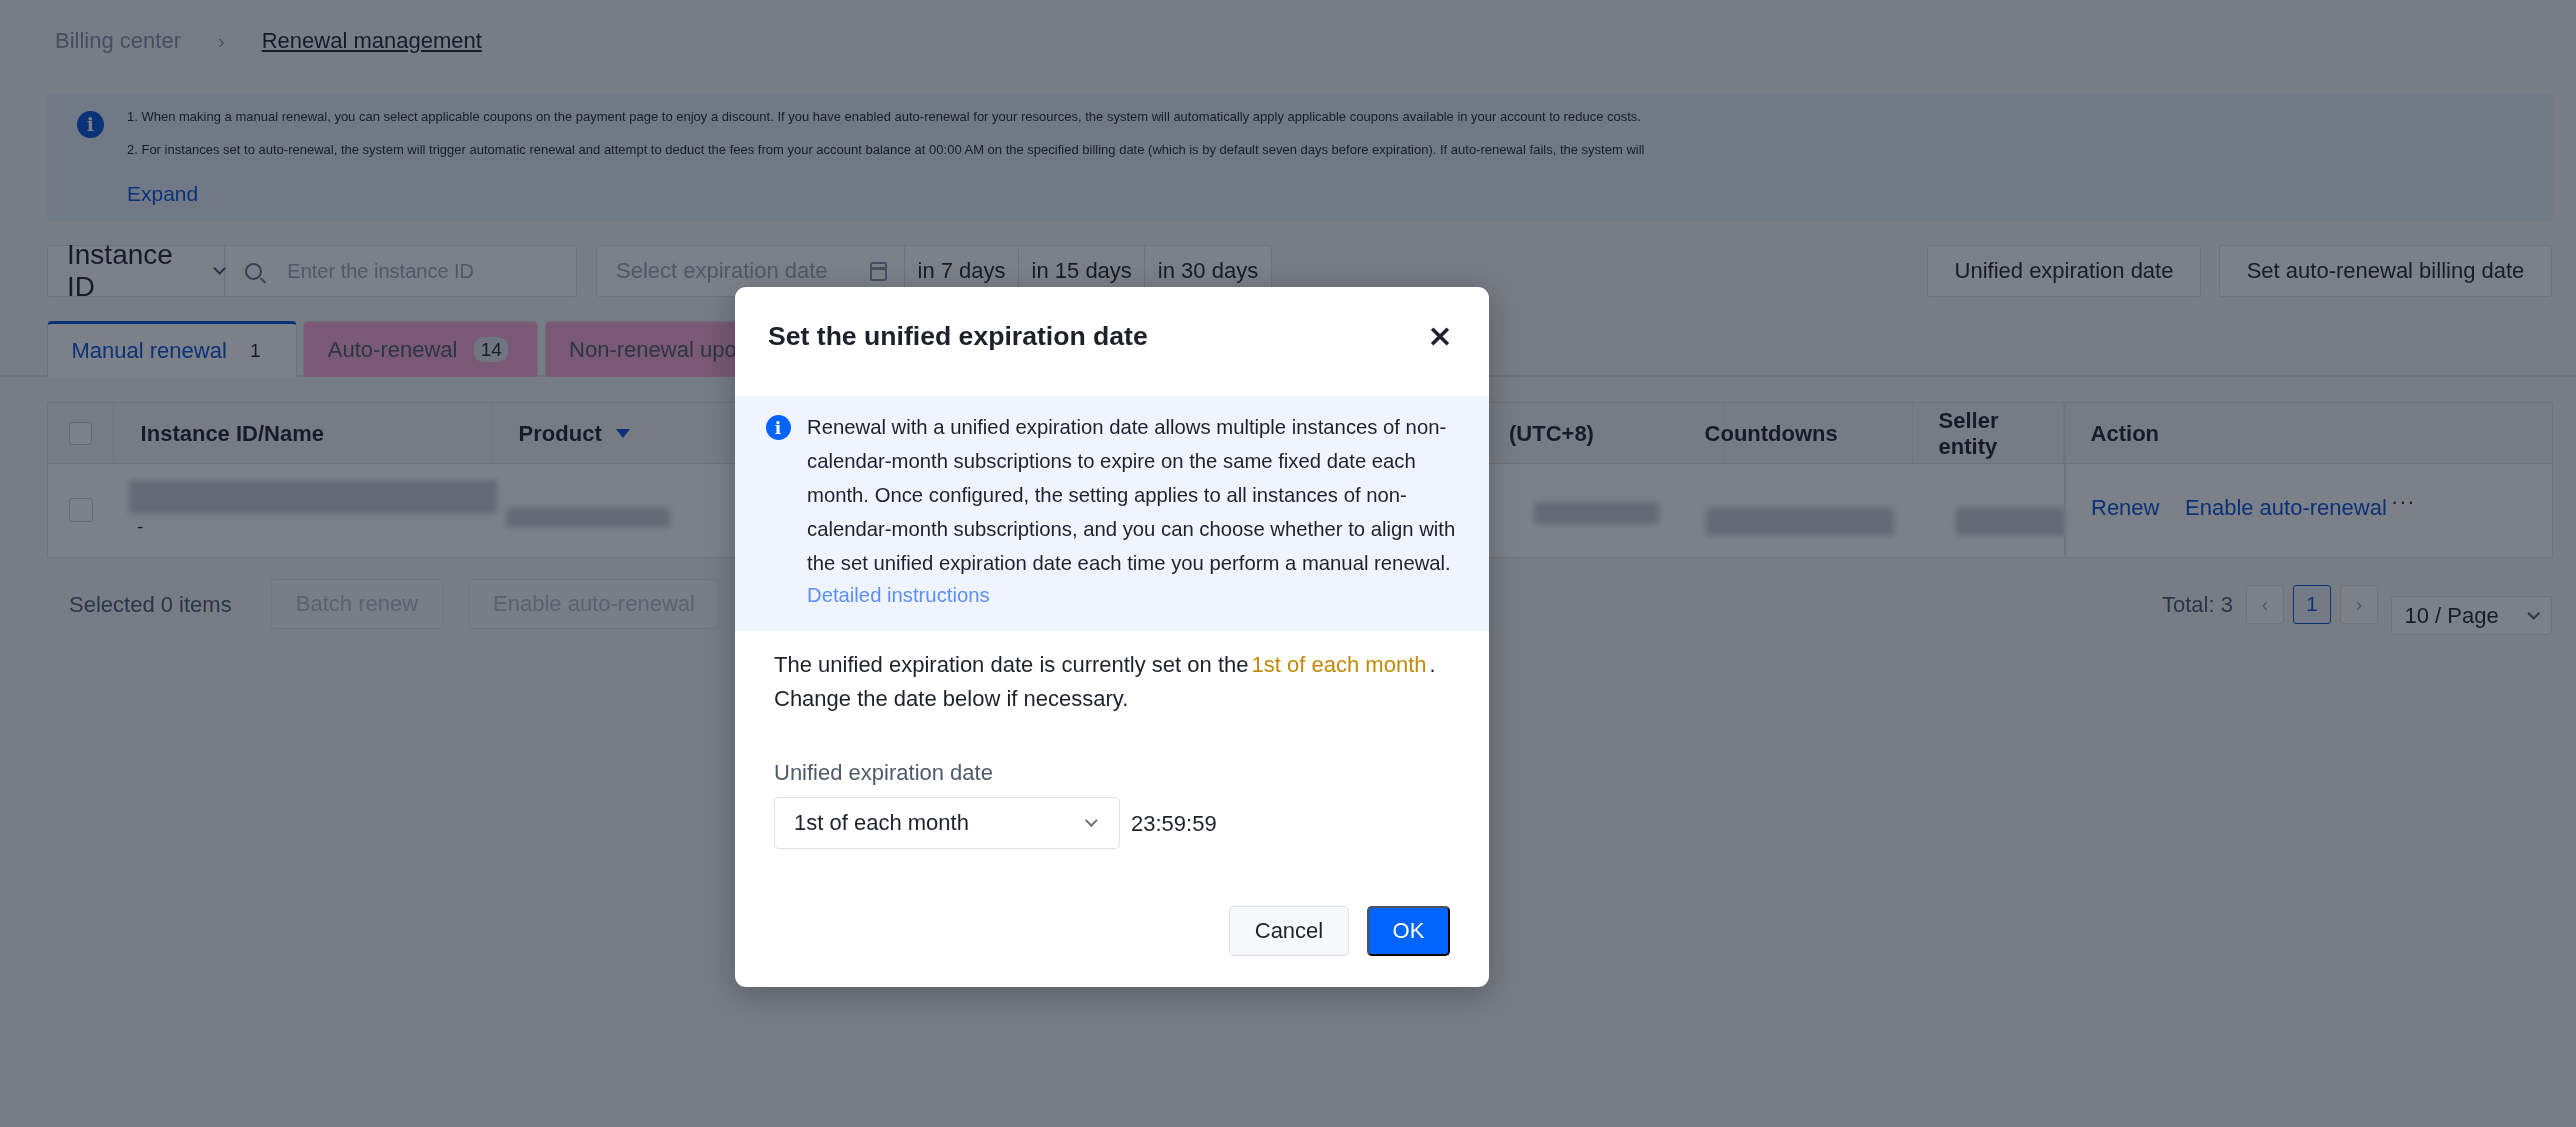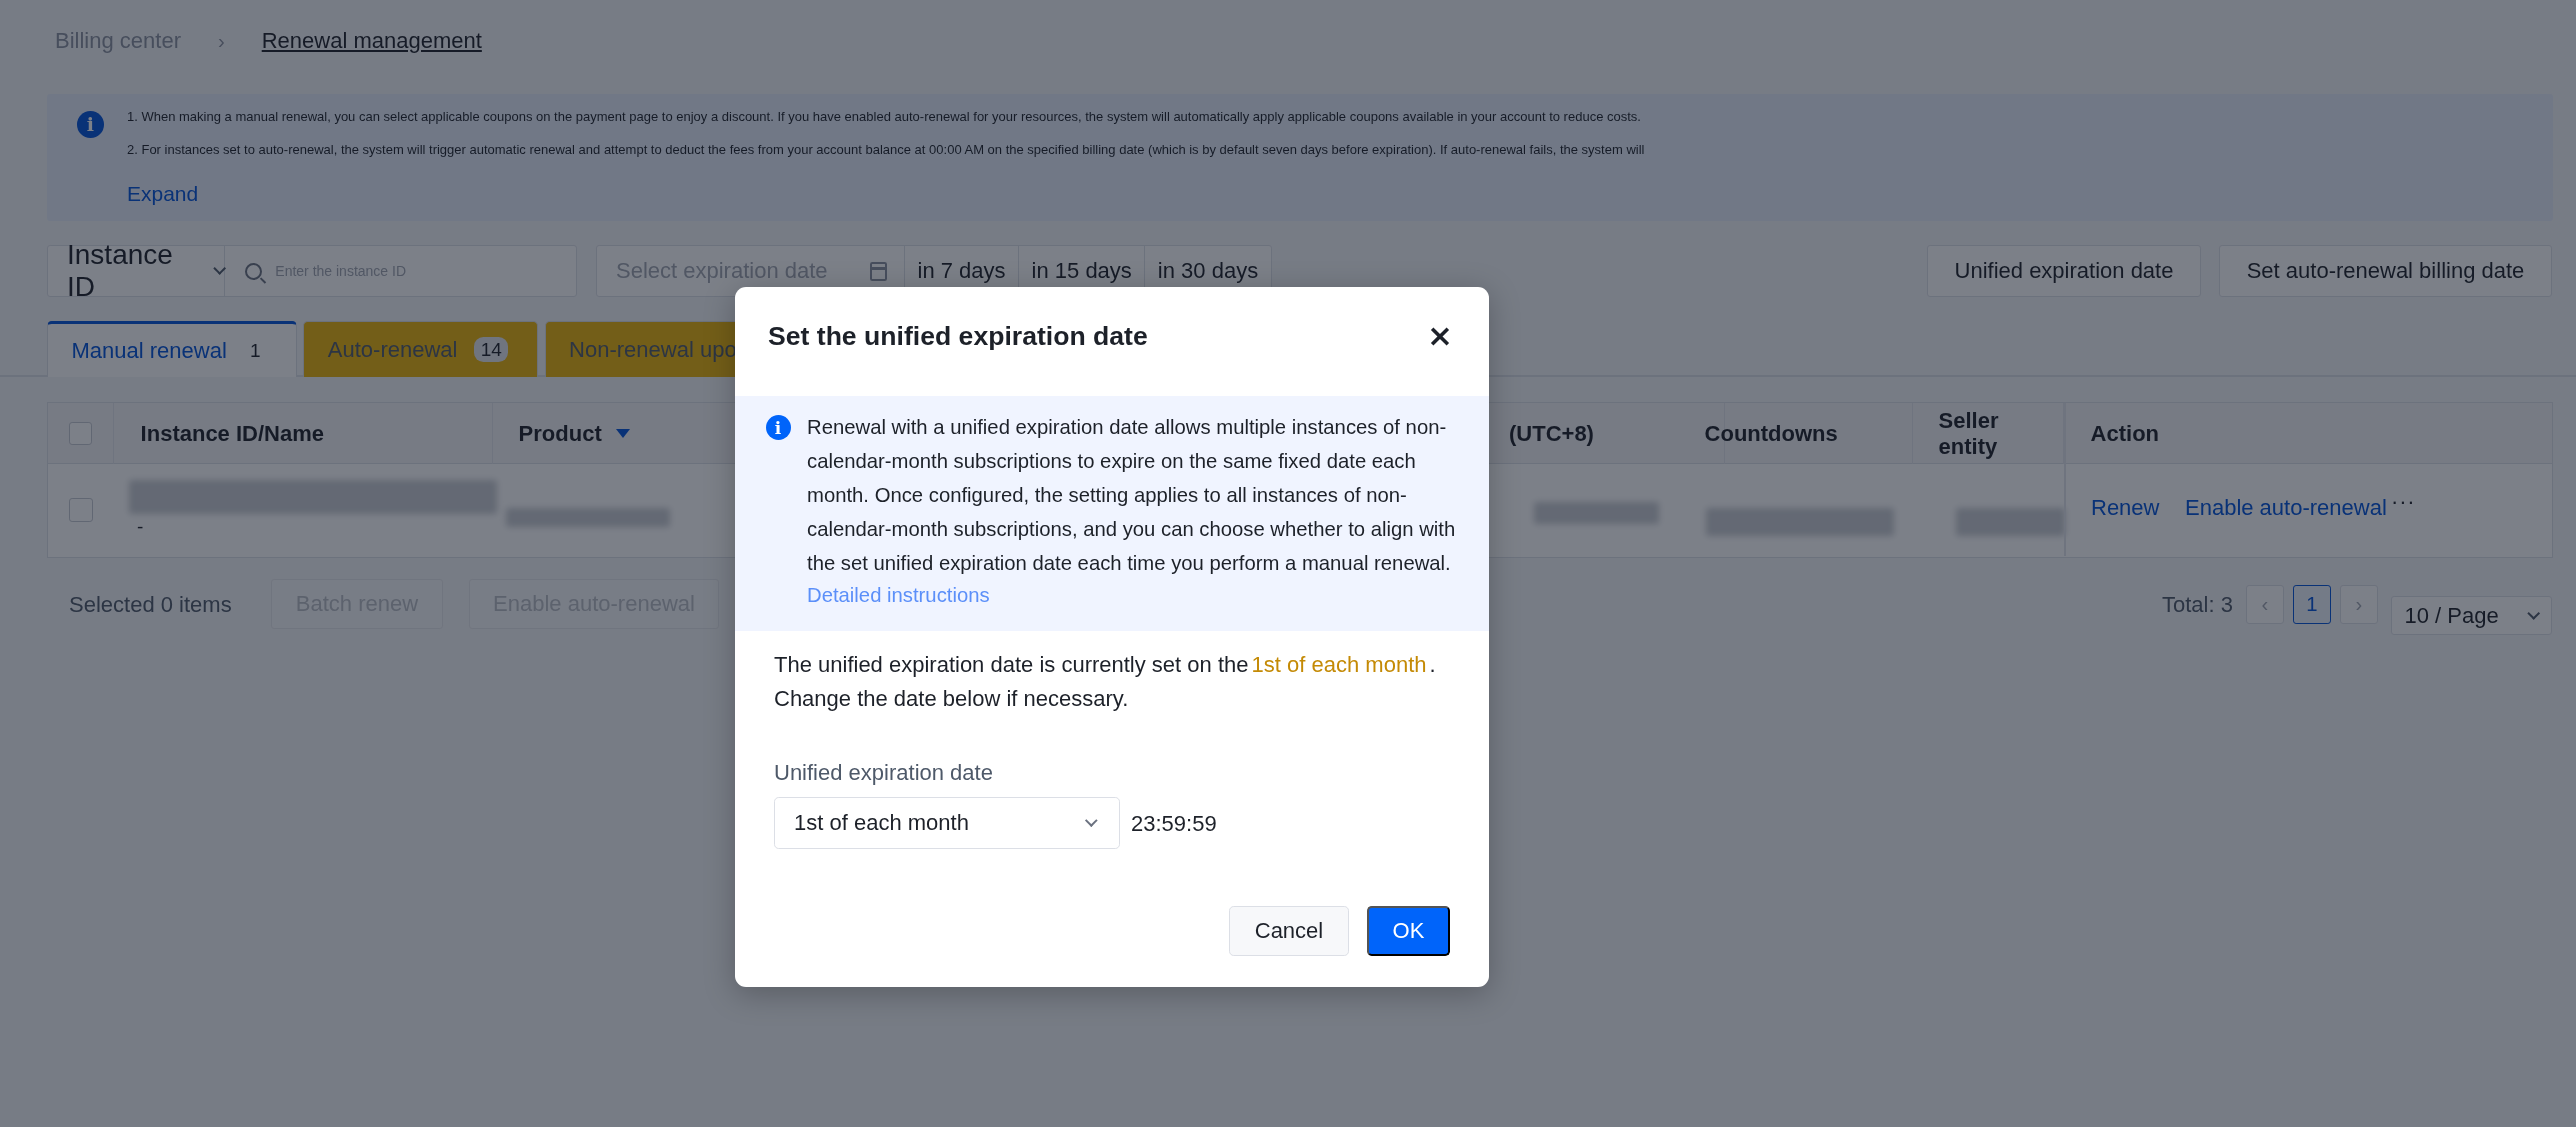--- a/index.html
+++ b/index.html
@@ -15,37 +15,37 @@
   .notice { position: absolute; left: 47px; top: 94px; width: 2506px; height: 127px; background: #e7eefb; border-radius: 3.1px; }
   .info-circle { width: 26.6px; height: 26.6px; border-radius: 50%; background: #0052d9; color: #fff; font-family: "DejaVu Serif", serif; font-weight: bold; font-size: 19px; display: flex; align-items: center; justify-content: center; }
   .notice-line { position: absolute; left: 127px; font-size: 13px; color: #1d2129; white-space: nowrap; }
   .notice-line.l1 { top: 109px; }
   .notice-line.l2 { top: 142px; }
   .notice-expand { position: absolute; left: 127px; top: 182px; font-size: 21px; color: #0052d9; }
 
   .filter-group { position: absolute; top: 245px; height: 52px; border: 1.6px solid #dcdfe6; border-radius: 3.1px; background: #fff; display: flex; align-items: center; }
   .fg-instance { left: 47px; width: 530px; }
   .fg-select { width: 177px; height: 100%; border-right: 1.6px solid #dcdfe6; display: flex; align-items: center; padding-left: 19px; font-size: 28px; color: #1d2129; gap: 11px; }
-  .fg-input { flex: 1; display: flex; align-items: center; padding-left: 20.3px; gap: 13px; font-size: 14px; color: #a0a5b0; }
+  .fg-input { flex: 1; display: flex; align-items: center; padding-left: 20.3px; gap: 25px; font-size: 20px; color: #a0a5b0; }
   .search-glyph { width: 17px; height: 17px; border: 2.3px solid #6b7280; border-radius: 50%; position: relative; }
   .search-glyph::after { content: ""; position: absolute; width: 2.3px; height: 7px; background: #6b7280; right: -3.9px; bottom: -6.3px; transform: rotate(-45deg); }
   .fg-date { left: 596px; width: 676px; }
   .fg-date .date-input { width: 308px; height: 100%; display: flex; align-items: center; justify-content: space-between; padding: 0 17px 0 19px; font-size: 22px; color: #a0a5b0; border-right: 1.6px solid #dcdfe6; }
   .cal-glyph { width: 17px; height: 19px; border: 2.3px solid #8a919f; border-radius: 2.3px; position: relative; }
   .cal-glyph::after { content: ""; position: absolute; left: 0; right: 0; top: 3.9px; height: 2.3px; background: #8a919f; }
   .quick { height: 100%; display: flex; align-items: center; padding: 0 12.5px; font-size: 22px; color: #1d2129; border-right: 1.6px solid #dcdfe6; }
   .quick:last-child { border-right: none; }
 
   .top-btn { position: absolute; top: 245px; height: 52px; border: 1.6px solid #dcdfe6; border-radius: 3.1px; background: #fff; font-size: 22px; color: #1d2129; display: flex; align-items: center; justify-content: center; font-family: "Liberation Sans", sans-serif; }
   .btn-unified { left: 1927px; width: 274px; }
   .btn-billing { left: 2219px; width: 333px; }
 
   .tabs { position: absolute; left: 47px; top: 321px; height: 55px; display: flex; gap: 6.3px; }
   .tabs-line { position: absolute; left: 0; top: 375px; width: 2576px; height: 1.6px; background: #dcdfe6; }
-  .tab { height: 56px; border: 1.6px solid #dcdfe6; border-bottom: none; background: #eab308; border-radius: 4.7px 4.7px 0 0; display: flex; align-items: center; padding: 0 23.5px; gap: 17px; font-size: 22px; color: #4e5969; }
+  .tab { height: 56px; border: 1.6px solid #dcdfe6; border-bottom: none; background: #f9a8d4; border-radius: 4.7px 4.7px 0 0; display: flex; align-items: center; padding: 0 23.5px; gap: 17px; font-size: 22px; color: #4e5969; }
   .tab.active { background: #fff; border-top: 3.1px solid #0052d9; color: #0052d9; }
   .tab-count { font-size: 19px; color: #1d2129; padding: 1.6px 6.3px; border-radius: 9.4px; }
   .tab:not(.active) .tab-count { background: #e5e7eb; }
   .tab-manual { width: 250px; }
   .tab-auto { width: 235px; }
   .tab-non { width: 297px; }
 
   .table { position: absolute; left: 47px; top: 402px; width: 2506px; height: 156px; border: 1.6px solid #dcdfe6; background: #fff; }
   .thead { position: absolute; left: 0; top: 0; width: 100%; height: 61px; background: #f3f4f7; border-bottom: 1.6px solid #dcdfe6; }
   .th { position: absolute; top: 0; height: 61px; display: flex; align-items: center; padding-left: 26.6px; font-size: 22px; font-weight: bold; color: #1d2129; border-right: 1.6px solid #e3e5ea; gap: 14px; }

